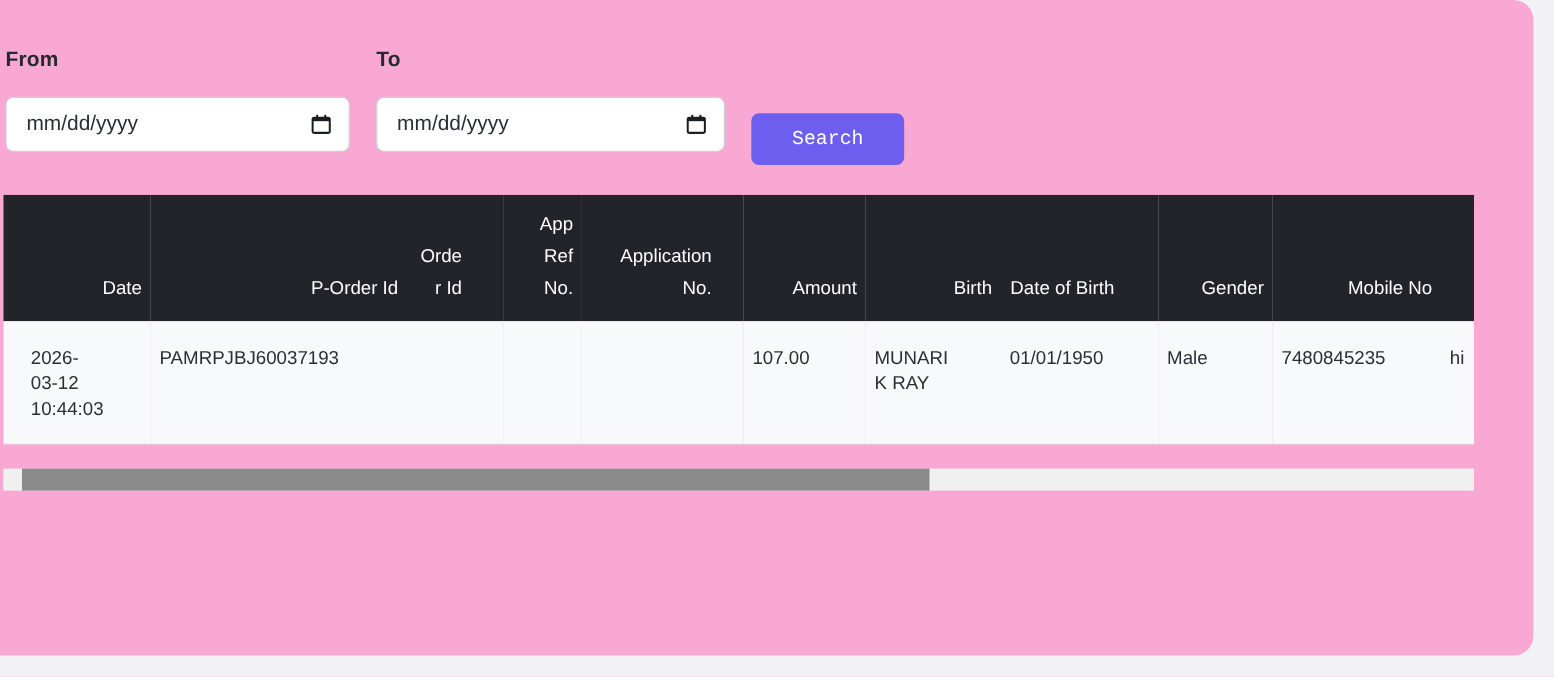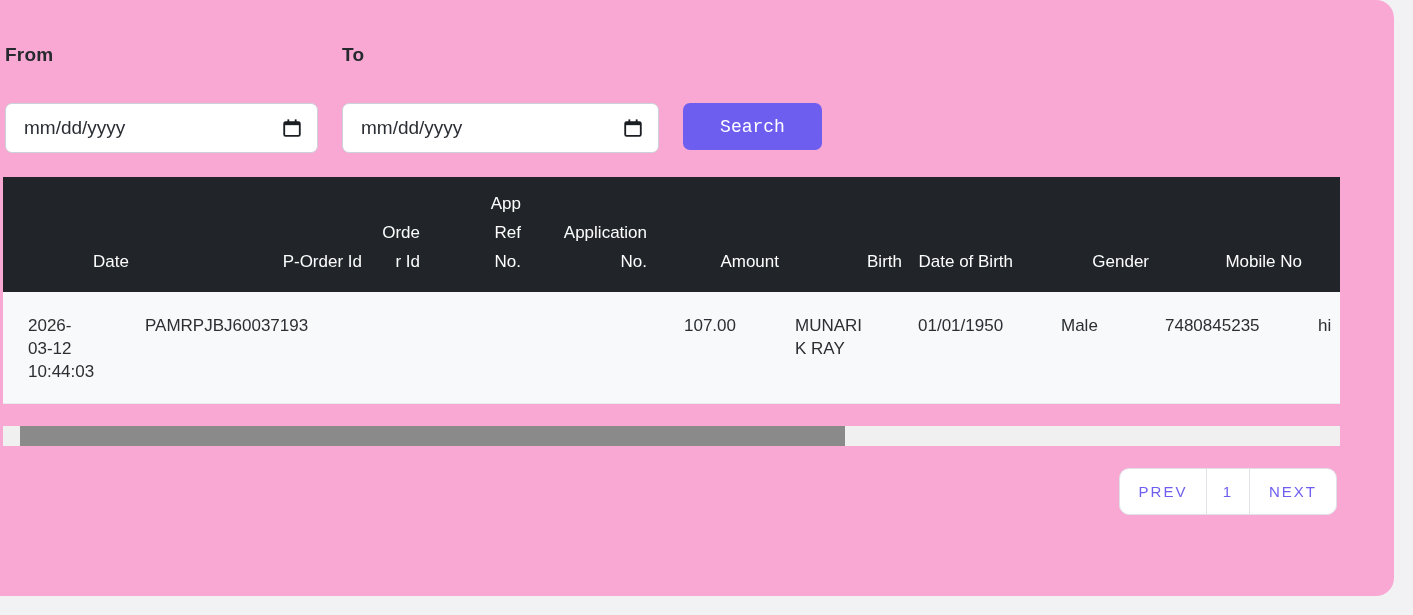--- a/index.html
+++ b/index.html
@@ -15,21 +15,21 @@
 
   
   .filter-label {
     position: absolute; top: 44px; font-size: 19px; font-weight: bold;
     color: #26292e; letter-spacing: .2px;
   }
   .lbl-from { left: 5px; }
   .lbl-to   { left: 342px; }
 
   .date-field {
-    position: absolute; top: 103px; height: 50px;
+    position: absolute; top: 88px; height: 50px;
     border: 1px solid #cbd2d9; border-radius: 7px; background: #fff;
     display: flex; align-items: center; padding: 0 14px 0 0; gap: 46px;
   }
   .df-from { left: 5px;   width: 313px; }
   .df-to   { left: 342px; width: 317px; }
   .date-field input {
     flex: 1; min-width: 0; border: 0; outline: none; background: transparent;
     font-family: "Liberation Sans", sans-serif;
     font-size: 19px; color: #1f2328; padding: 0 0 0 18px;
   }
@@ -171,20 +171,15 @@
             <td>hi</td>
           </tr>
         </tbody>
       </table>
     </div>
 
     <div class="hscroll-track">
       <div class="hscroll-thumb"></div>
     </div>
 
-    <div class="pagination">
-      <div class="pg-btn pg-prev">PREV</div>
-      <div class="pg-btn pg-page">1</div>
-      <div class="pg-btn pg-next">NEXT</div>
-    </div>
 
   </div>
 </div>
 
 </body></html>

